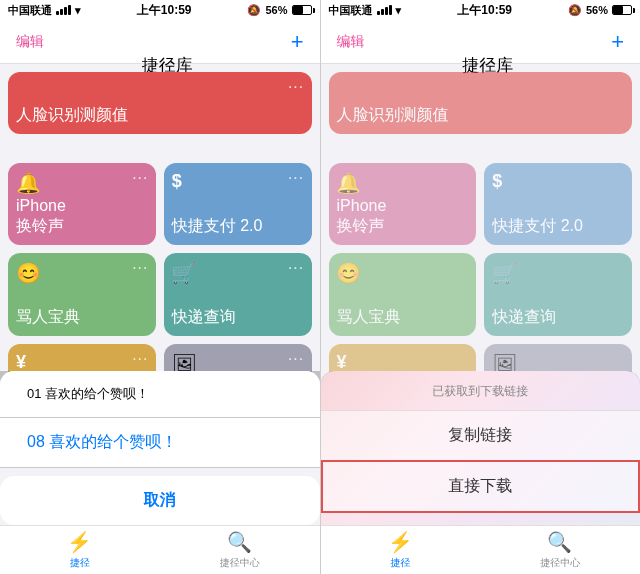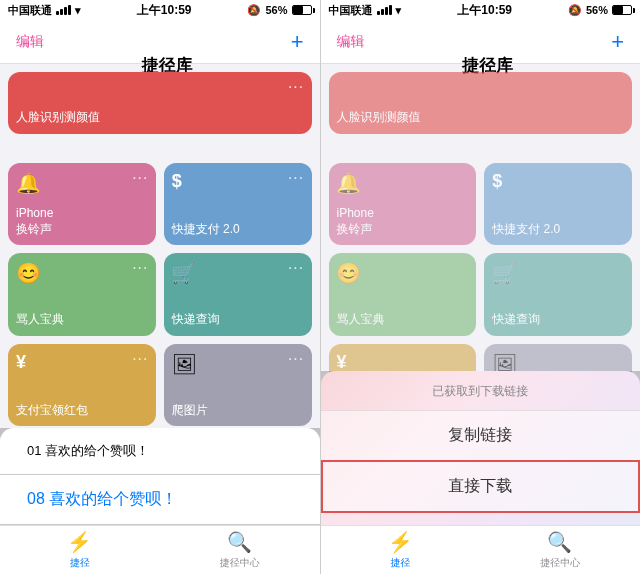--- a/index.html
+++ b/index.html
@@ -55,21 +55,21 @@
       height: 44px;
       background: #fff;
       display: flex;
       align-items: center;
       justify-content: space-between;
       padding: 0 16px;
       border-bottom: 1px solid #e0e0e0;
     }
     .nav-title {
       font-size: 17px;
-      font-weight: 700;
+      font-weight: 400;
       color: #000;
       margin-top: 48px;
     }
     .nav-btn {
       font-size: 14px;
       color: #ec4899;
       cursor: pointer;
     }
     .nav-add {
       font-size: 22px;
@@ -104,21 +104,21 @@
       font-size: 16px;
       color: rgba(255,255,255,0.8);
     }
     .shortcut-card .icon {
       font-size: 20px;
       margin-bottom: 2px;
       position: absolute;
       top: 8px; left: 8px;
     }
     .shortcut-card .label {
-      font-size: 12px;
+      font-size: 16px;
       color: #fff;
       font-weight: 500;
       line-height: 1.3;
     }
 
     
     .color-red    { background: #e05252; }
     .color-pink   { background: #d4739c; }
     .color-blue   { background: #6b9fcf; }
     .color-green  { background: #7ab87a; }
@@ -180,20 +180,21 @@
       margin: 8px 0 0 0;
     }
 
     
     .download-overlay {
       position: absolute;
       bottom: 49px;
       left: 0; right: 0;
       background: rgba(0,0,0,0.2);
       z-index: 10;
+      border-radius: 13px;
     }
     .download-sheet {
       background: linear-gradient(135deg, #f8d7da, #fce4ec, #f3e5f5, #e8eaf6);
       border-radius: 14px 14px 0 0;
       overflow: hidden;
       padding: 12px 0;
     }
     .download-title {
       text-align: center;
       font-size: 12px;
@@ -329,20 +330,21 @@
     <div class="shortcut-card color-purple" style="position:relative;">
       <span class="more-btn">···</span>
       <div class="stop-btn">⏹</div>
     </div>
   </div>
 
   <div class="action-sheet-overlay">
     <div class="action-sheet">
       <div class="action-item">01 喜欢的给个赞呗！</div>
       <div class="action-item">08 喜欢的给个赞呗！</div>
+      <div class="action-cancel" style="text-align:center;font-weight:600;">取消</div>
     </div>
   </div>
 
   <div class="tab-bar">
     <div class="tab-item active">
       <span class="tab-icon">⚡</span>
       <span>捷径</span>
     </div>
     <div class="tab-item">
       <span class="tab-icon">🔍</span>

